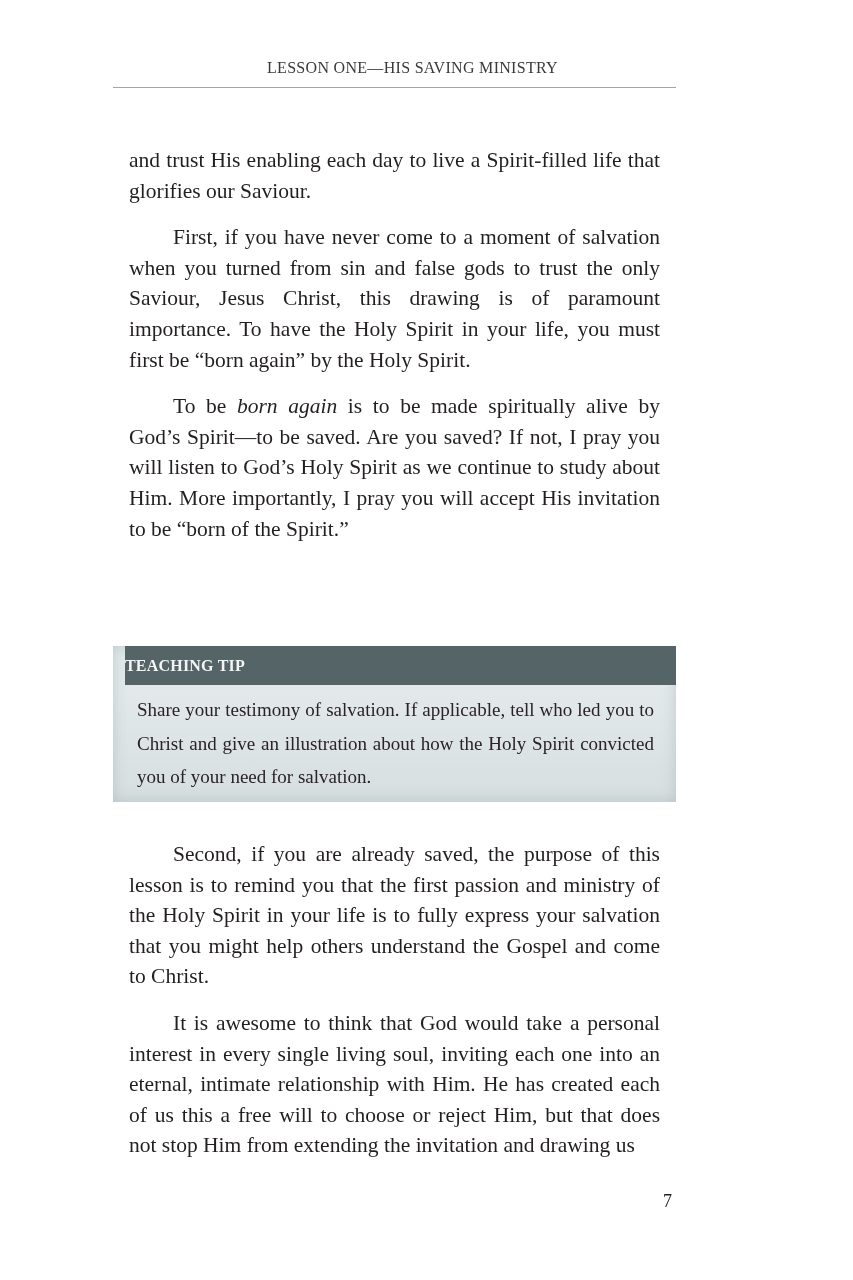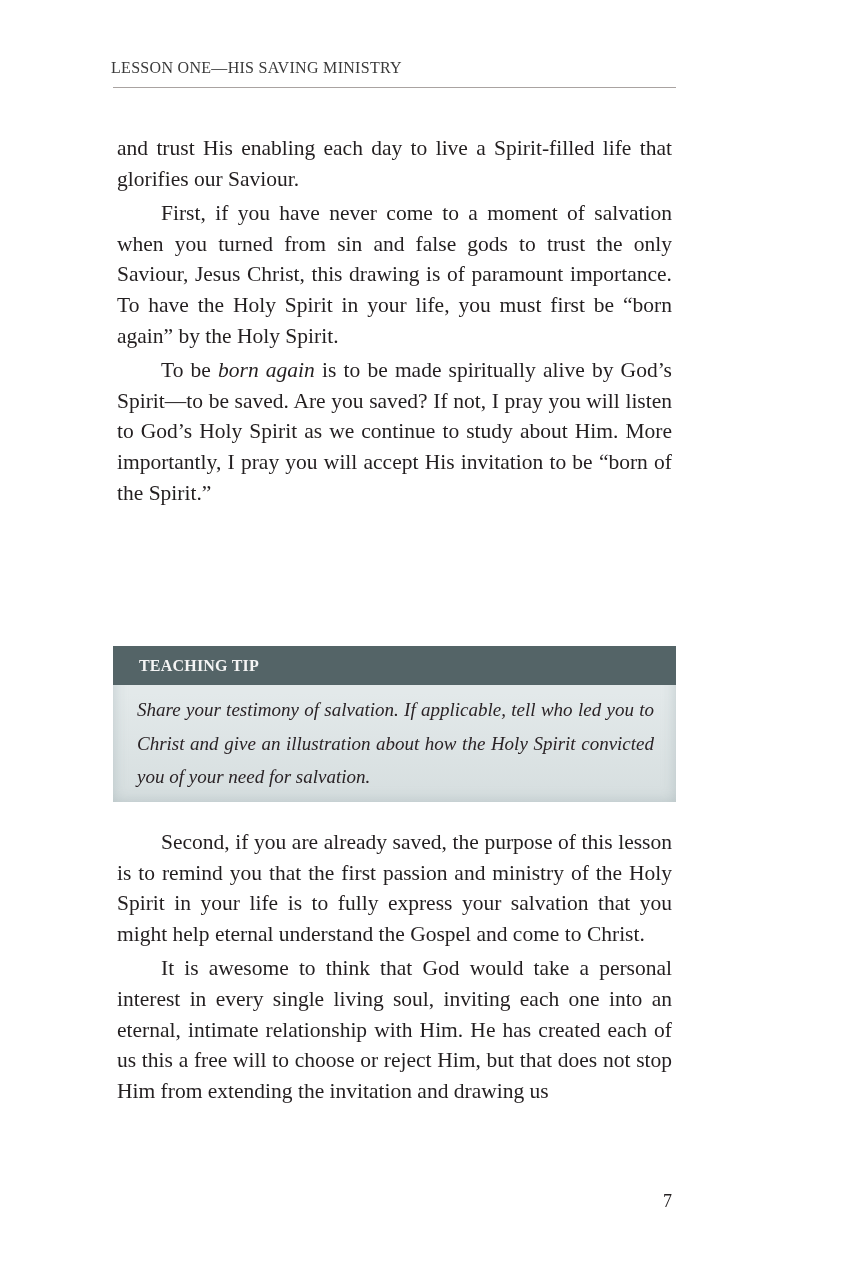--- a/index.html
+++ b/index.html
@@ -10,23 +10,24 @@
     body {
       width: 853px;
       height: 1280px;
       position: relative;
       overflow: hidden;
       font-family: "Liberation Serif", "DejaVu Serif", serif;
       color: #231f20;
     }
     .running-head {
       position: absolute;
-      left: 111px;
+      left: 131px;
       top: 58px;
       width: 563px;
+      text-align: center;
       font-size: 17px;
       letter-spacing: 0.3px;
       color: #3a3a3a;
       font-variant: small-caps;
     }
     .running-head span {
       text-transform: uppercase;
       font-variant: normal;
       font-size: 16px;
     }
@@ -41,21 +42,21 @@
     .text-block {
       position: absolute;
       left: 113px;
       width: 563px;
       font-size: 21.5px;
       line-height: 30.6px;
       text-align: justify;
       hyphens: none;
     }
     .text-block p {
-      margin: 4px;
+      margin: 16px;
     }
     .text-block p.indent {
       text-indent: 44px;
     }
     .block-a { top: 129px; }
     .block-b { top: 823px; }
     .tip-box {
       position: absolute;
       left: 113px;
       top: 646px;
@@ -66,25 +67,24 @@
     }
     .tip-header {
       height: 39px;
       background: #546467;
       color: #f4f4f4;
       font-family: "Liberation Serif", "DejaVu Serif", serif;
       font-weight: bold;
       font-size: 16px;
       letter-spacing: 0.2px;
       line-height: 39px;
-      padding-left: 26px;
+      margin-left: 12px;
     }
     .tip-body {
       padding: 8px 22px 0 24px;
-      font-style: italic;
       font-size: 19px;
       line-height: 33.5px;
       color: #2a2326;
       text-align: justify;
     }
     .page-number {
       position: absolute;
       left: 663px;
       top: 1191px;
       font-size: 18px;
@@ -107,17 +107,17 @@
     <span>To be </span><em>born again</em><span> is to be made spiritually alive by God’s Spirit—to be saved. Are you saved? If not, I pray you will listen to God’s Holy Spirit as we continue to study about Him. More importantly, I pray you will accept His invitation to be “born of the Spirit.”</span>
   </p>
 </div>
 
 <div class="tip-box">
   <div class="tip-header" style="background: rgb(84, 100, 103);">TEACHING TIP</div>
   <div class="tip-body">Share your testimony of salvation. If applicable, tell who led you to Christ and give an illustration about how the Holy Spirit convicted you of your need for salvation.</div>
 </div>
 
 <div class="text-block block-b">
-  <p class="indent">Second, if you are already saved, the purpose of this lesson is to remind you that the first passion and ministry of the Holy Spirit in your life is to fully express your salvation that you might help eternal understand the Gospel and come to Christ.</p>
+  <p class="indent">Second, if you are already saved, the purpose of this lesson is to remind you that the first passion and ministry of the Holy Spirit in your life is to fully express your salvation that you might help others understand the Gospel and come to Christ.</p>
   <p class="indent">It is awesome to think that God would take a personal interest in every single living soul, inviting each one into an eternal, intimate relationship with Him. He has created each of us this a free will to choose or reject Him, but that does not stop Him from extending the invitation and drawing us</p>
 </div>
 
 <div class="page-number">7</div>
 
 </body></html>

